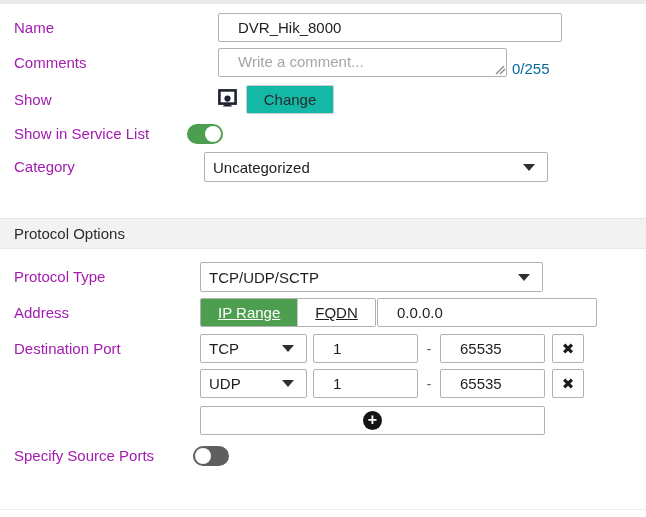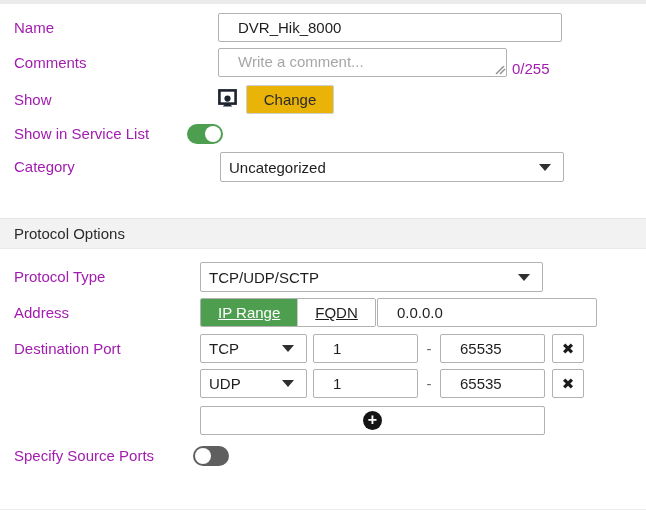--- a/index.html
+++ b/index.html
@@ -51,26 +51,26 @@
   .caret {
     width: 0; height: 0;
     border-left: 6px solid transparent;
     border-right: 6px solid transparent;
     border-top: 7px solid #2f2f2f;
   }
   .btn {
     display: flex; align-items: center; justify-content: center;
     cursor: pointer;
     border: 1px solid #cfcfcf;
-    background: #eab308;
+    background: #14b8a6;
     border-radius: 2px;
     font-size: 15px; color: #2b2b2b;
     position: absolute;
   }
-  .counter { position: absolute; font-size: 15px; color: #a21caf; }
+  .counter { position: absolute; font-size: 15px; color: #0369a1; }
   .resize-grip { position: absolute; }
   .toggle {
     position: absolute; width: 36px; height: 20px; border-radius: 10px;
     cursor: pointer;
   }
   .toggle .knob {
     position: absolute; top: 2px; width: 16px; height: 16px;
     background: #ffffff; border-radius: 50%;
   }
   .toggle.on { background: #4e9e50; }
@@ -143,21 +143,21 @@
     <path d="M5.6 18.6 Q10.5 12.6 15.4 18.6 Z" fill="#1d2430"></path>
   </svg>
   <div class="btn" style="left:246px; top:85px; width:88px; height:29px">Change</div>
 
   <div class="lbl" style="top:124px">Show in Service List</div>
   <div class="toggle on" style="left:187px; top:124px">
     <span class="knob"></span>
   </div>
 
   <div class="lbl" style="top:157px">Category</div>
-  <div class="ctl selectbox" style="left:220px; top:152px; width:344px; height:30px">
+  <div class="ctl selectbox" style="left:204px; top:152px; width:344px; height:30px">
     <span>Uncategorized</span>
     <span class="caret"></span>
   </div>
 
   <div class="section-bar" style="top:218px">
     <span>Protocol Options</span>
   </div>
 
   <div class="lbl" style="top:267px">Protocol Type</div>
   <div class="ctl selectbox" style="left:200px; top:262px; width:343px; height:30px">

